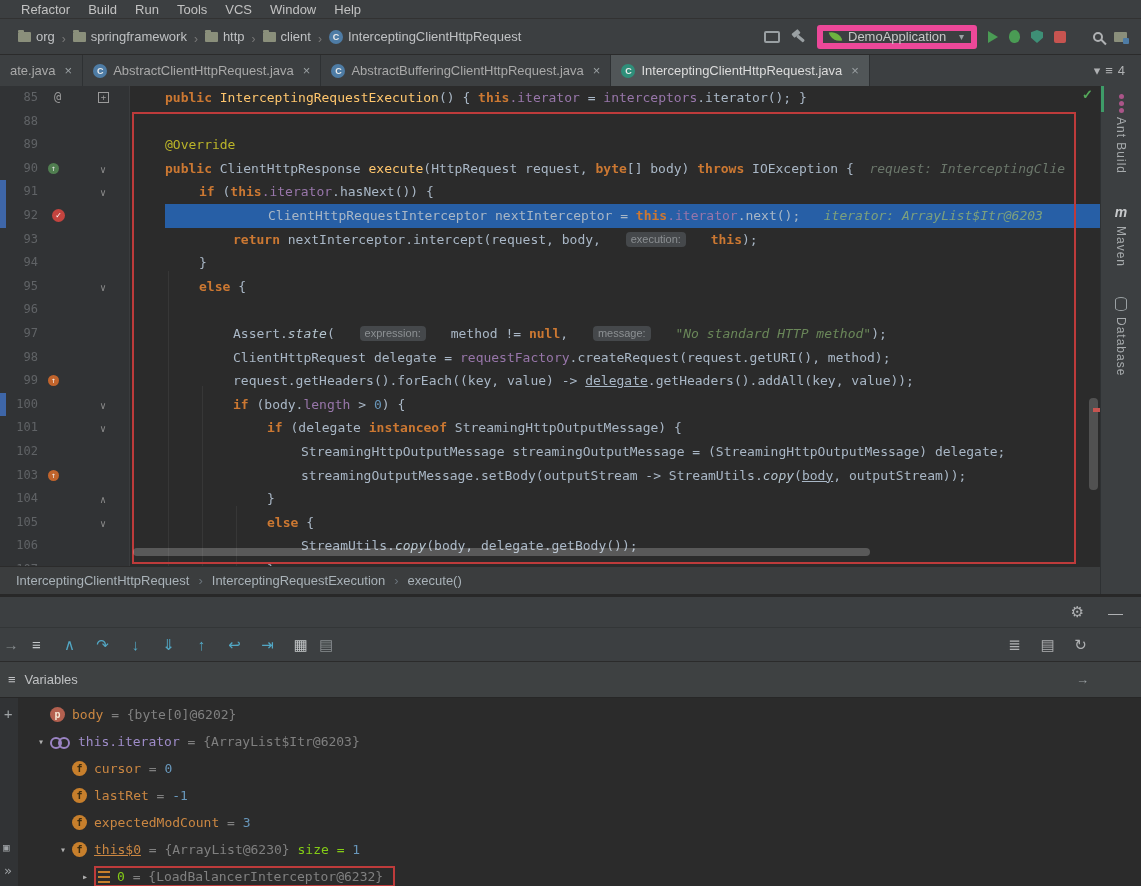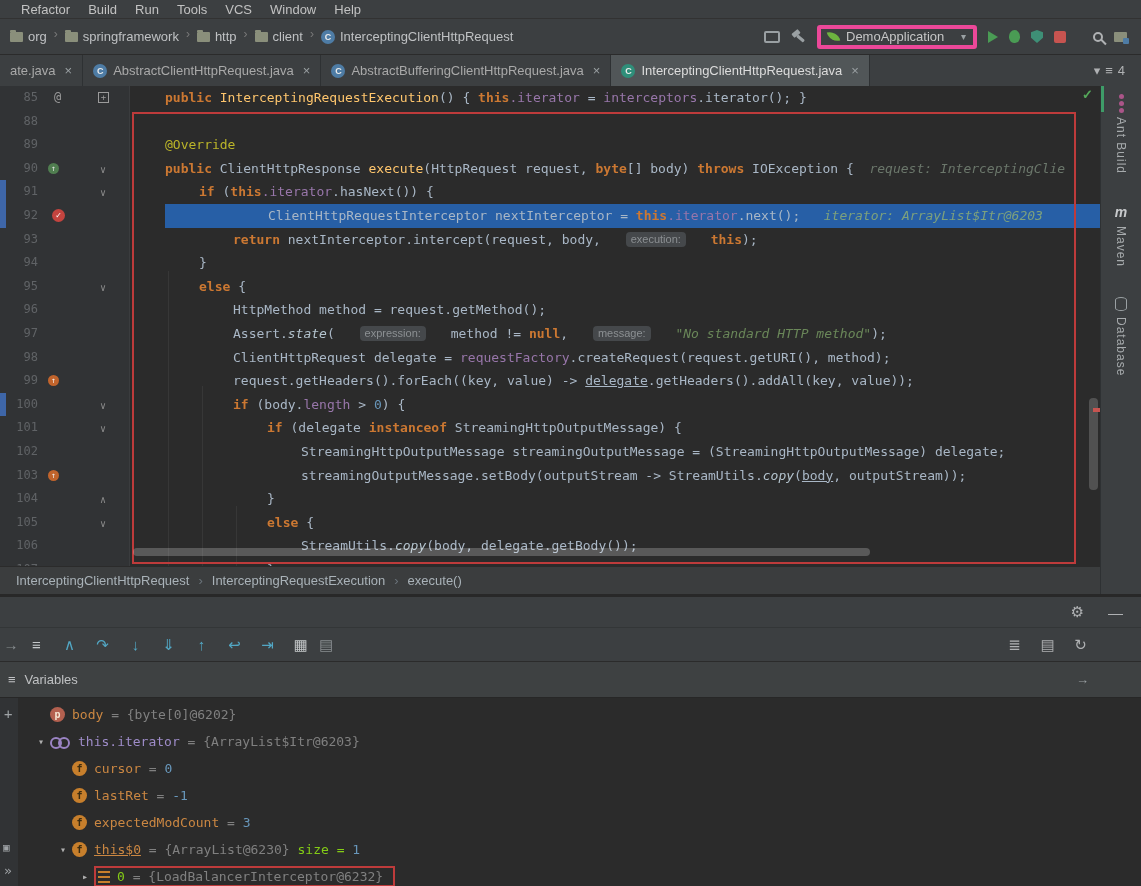--- a/index.html
+++ b/index.html
@@ -6,34 +6,34 @@
   html,body{margin:0;padding:0;background:#1e1e1e;}
   #app{width:1141px;height:886px;background:#2B2B2B;font-family:"Liberation Sans",sans-serif;
        font-size:13px;color:#BBB;overflow:hidden;display:flex;flex-direction:column;position:relative;}
 
   
   .menubar{height:18px;background:#3C3F41;display:flex;align-items:center;padding-left:12px;flex:none;}
   .menu-item{padding:0 9px;color:#C2C2C2;}
 
   
   .navbar{height:36px;background:#3C3F41;border-top:1px solid #323232;display:flex;align-items:center;flex:none;}
-  .crumbs{display:flex;align-items:flex-start;padding-left:8px;}
+  .crumbs{display:flex;align-items:flex-end;padding-left:16px;}
   .crumb{display:flex;align-items:center;gap:5px;padding:2px 2px;color:#BFC1C3;}
   .crumb-sep{color:#787878;padding:0 5px;font-size:12px;}
   .folder-icon{width:13px;height:10px;background:#8A8F7B;border-radius:1px;position:relative;display:inline-block;}
   .folder-icon:before{content:"";position:absolute;top:-2px;left:0;width:6px;height:2px;background:#8A8F7B;border-radius:1px 1px 0 0;}
   .cls-icon{width:14px;height:14px;border-radius:50%;background:#4E7CA5;color:#ECECEC;font-size:9px;font-weight:bold;
             display:inline-flex;align-items:center;justify-content:center;flex:none;}
   .cls-icon.teal{background:#2F8F7A;}
   .nav-right{margin-left:auto;display:flex;align-items:center;gap:11px;padding-right:14px;}
   .i-mon{width:16px;height:12px;border:2px solid #9AA0A3;border-radius:2px;}
   .i-ham{width:15px;height:15px;position:relative;}
   .i-ham:before{content:"";position:absolute;top:2px;left:1px;width:8px;height:5px;background:#9AA0A3;border-radius:1px;transform:rotate(-40deg);}
   .i-ham:after{content:"";position:absolute;top:8px;left:5px;width:9px;height:3px;background:#9AA0A3;border-radius:1px;transform:rotate(40deg);}
-  .combo{height:24px;border:4px solid #ec4899;background:#3C3F41;border-radius:3px;display:flex;align-items:center;gap:7px;
+  .combo{height:24px;border:6px solid #ec4899;background:#3C3F41;border-radius:3px;display:flex;align-items:center;gap:7px;
          padding:0 7px;color:#C6C6C6;min-width:160px;}
   .leaf{width:11px;height:11px;background:#6DB33F;border-radius:0 100% 0 100%;transform:rotate(-15deg);flex:none;}
   .combo .arr{margin-left:auto;color:#9AA0A3;font-size:10px;}
   .i-play{width:0;height:0;border-left:10px solid #4A9B54;border-top:6px solid transparent;border-bottom:6px solid transparent;}
   .i-bug{width:11px;height:13px;background:#4A9B54;border-radius:50% 50% 45% 45%;}
   .i-cov{width:12px;height:13px;background:#3E8F76;clip-path:polygon(50% 0,100% 18%,100% 60%,50% 100%,0 60%,0 18%);}
   .i-stop{width:12px;height:12px;background:#C75450;border-radius:2px;}
   .i-search{width:10px;height:10px;border:2px solid #AFB1B3;border-radius:50%;position:relative;margin-left:16px;}
   .i-search:after{content:"";position:absolute;width:7px;height:2px;background:#AFB1B3;transform:rotate(45deg);right:-6px;bottom:-3px;}
   .i-struct{width:13px;height:10px;background:#8A8F7B;border-radius:1px;position:relative;}
@@ -283,21 +283,20 @@
               <div class="gut">
                 <span class="num">95</span>
                 <span class="gi fold">∨</span>
               </div>
               <div class="codewrap" style="padding-left: 69px;"><span class="k">else</span><span class="p"> {</span></div>
             </div>
             <div class="eline">
               <div class="gut">
                 <span class="num">96</span>
               </div>
-              <div class="codewrap" style="padding-left: 103px;"><span class="p">HttpMethod method = request.getMethod();</span></div>
             </div>
             <div class="eline">
               <div class="gut">
                 <span class="num">97</span>
               </div>
               <div class="codewrap" style="padding-left: 103px;"><span class="p">Assert.</span><span class="mi">state</span><span class="p">( </span><span class="h">expression:</span><span class="p"> method != </span><span class="k">null</span><span class="p">, </span><span class="h">message:</span><span class="p"> </span><span class="s">"No standard HTTP method"</span><span class="p">);</span></div>
             </div>
             <div class="eline">
               <div class="gut">
                 <span class="num">98</span>

